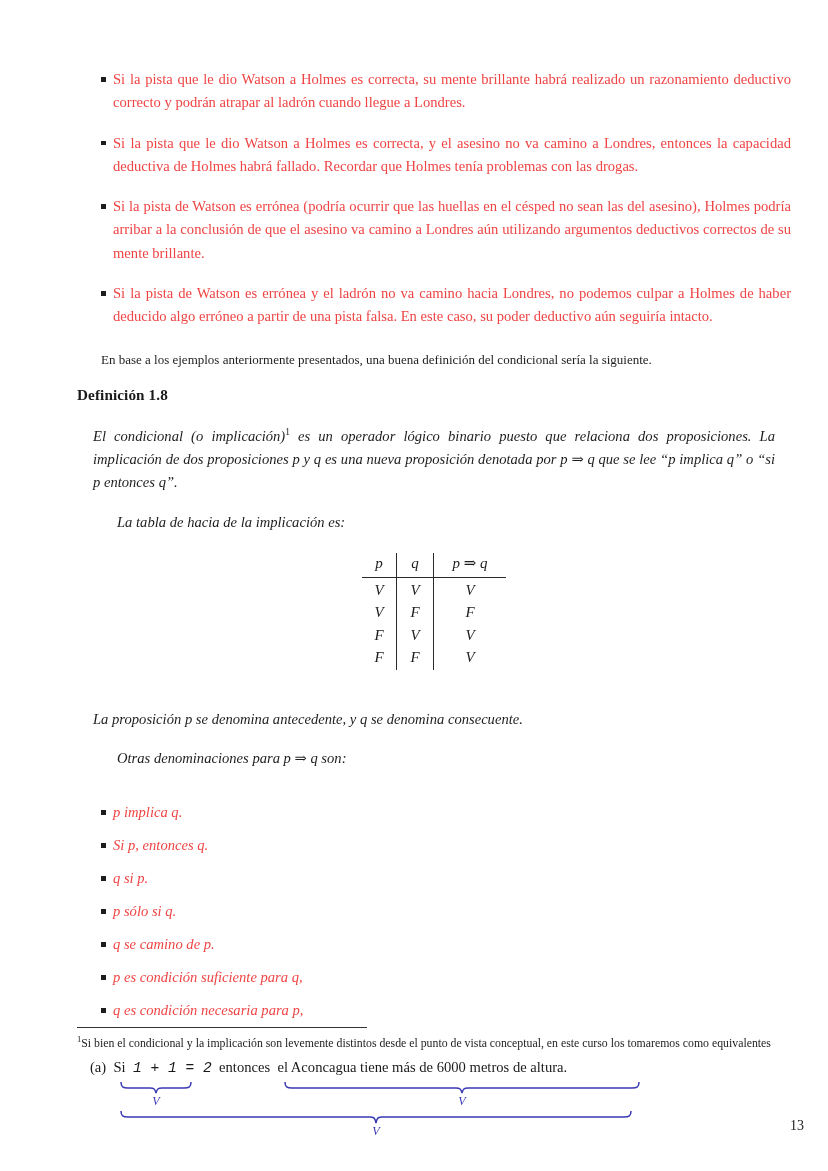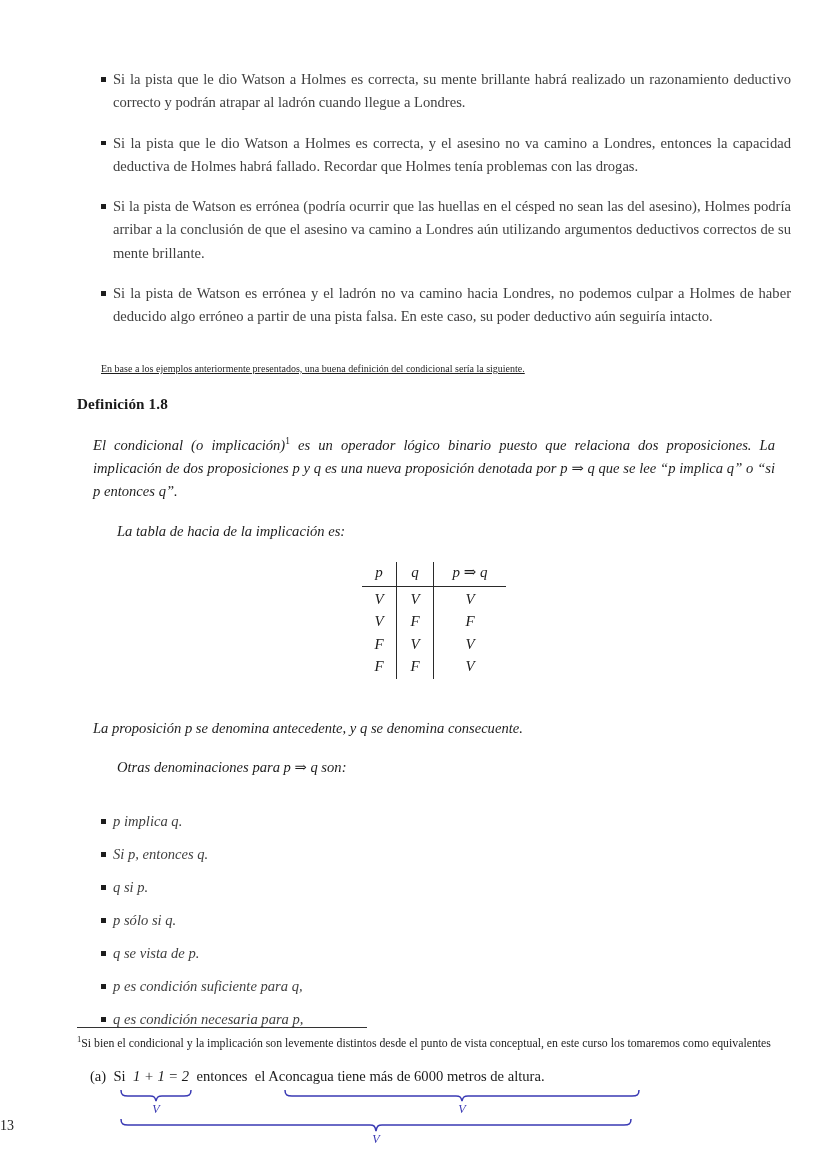--- a/index.html
+++ b/index.html
@@ -34,59 +34,58 @@
     padding: 0;
   }
   ul.bullets > li {
     position: relative;
     padding-left: 36px;
     margin-bottom: 17px;
     font-size: 14.6px;
     line-height: 23.3px;
     text-align: justify;
     text-justify: inter-word;
-    color: #404040;
-  }
-  ul.bullets > li:last-child { margin-bottom: 9px; }
+    color: #ef4444;
+  }
+  ul.bullets > li:last-child { margin-bottom: 0; }
   ul.bullets > li .sq {
     position: absolute;
     left: 24px;
     top: 9px;
     width: 4.5px;
     height: 4.5px;
     background: #1d1d1d;
   }
   .para {
-    font-size: 10px;
+    font-size: 13px;
     line-height: 23.3px;
     text-align: justify;
     margin: 0;
     color: #1d1d1d;
-    text-decoration: underline;
   }
   .indent { text-indent: 24px; }
   .blk-gap-a { height: 19px; }
   .blk-gap-b { height: 13px; }
 
   .def-head {
     font-weight: bold;
     font-size: 15.2px;
     line-height: 21px;
     margin: 0;
     letter-spacing: 0.1px;
   }
   .ital {
     font-style: italic;
     font-size: 14.6px;
     line-height: 23.3px;
     text-align: justify;
     margin: 16px;
     color: #1d1d1d;
   }
-  .mvar { font-style: italic; font-family: Liberation Serif, serif; }
+  .mvar { font-style: italic; font-family: Liberation Mono, monospace; }
 
   
   .tt-wrap {
     display: flex;
     justify-content: center;
     margin-top: 19px;
   }
   table.truth {
     border-collapse: collapse;
     font-style: italic;
@@ -177,21 +176,21 @@
     font-size: 9.4px;
     vertical-align: super;
     font-style: normal;
   }
   
   .pageno {
     position: absolute;
     left: 0;
     top: 1118px;
     width: 804px;
-    text-align: left;
+    text-align: right;
     font-size: 14px;
     color: #1d1d1d;
   }
 </style>
 </head>
 <body>
 
 <div class="page">
 
   <div class="content">
@@ -281,21 +280,21 @@
       <li>
         <span class="sq"></span>
         <span>q si p.</span>
       </li>
       <li>
         <span class="sq"></span>
         <span>p sólo si q.</span>
       </li>
       <li>
         <span class="sq"></span>
-        <span>q se vista de p.</span>
+        <span>q se camino de p.</span>
       </li>
       <li>
         <span class="sq"></span>
         <span>p es condición suficiente para q,</span>
       </li>
       <li>
         <span class="sq"></span>
         <span>q es condición necesaria para p,</span>
       </li>
     </ul>

